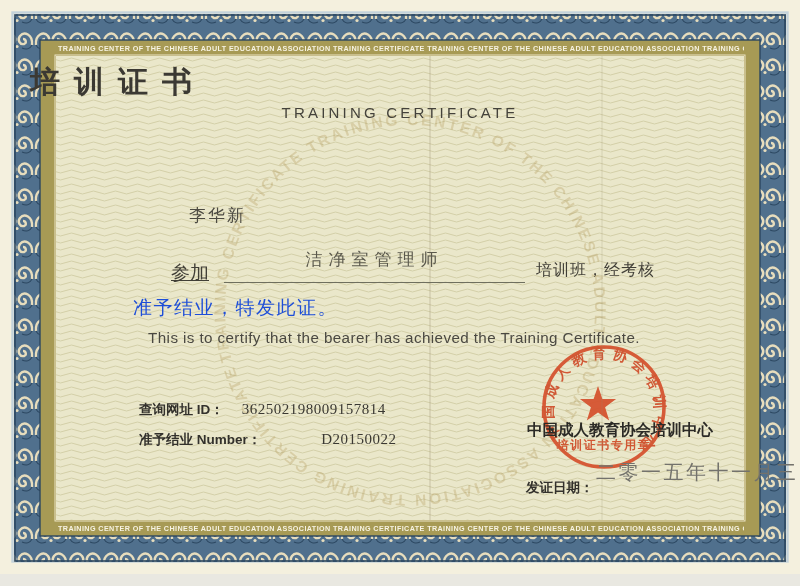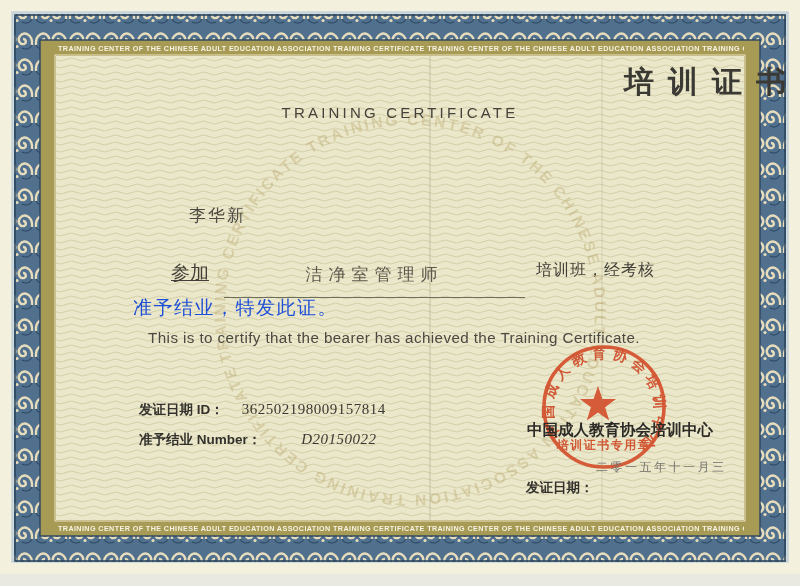--- a/index.html
+++ b/index.html
@@ -1,41 +1,41 @@
 <!DOCTYPE html>
 <html><head>
 <meta charset="utf-8">
 <style>
   html,body{margin:0;padding:0;background:#dddbd4;}
   .stage{position:relative;width:800px;height:586px;background:#e9e8e1;overflow:hidden;
          font-family:"Liberation Sans",sans-serif;}
   .deco{position:absolute;left:0;top:0;z-index:1;}
   .content{position:absolute;left:0;top:0;width:800px;height:586px;z-index:2;}
   .content>div{position:absolute;white-space:nowrap;}
-  .title-cn{left:0;right:0;top:62px;text-align:right;font-size:30px;font-weight:bold;
-            letter-spacing:14px;padding-left:18px;color:#3b3933;}
+  .title-cn{left:0;right:0;top:62px;text-align:left;font-size:30px;font-weight:bold;
+            letter-spacing:14px;padding-left:30px;color:#3b3933;}
   .title-en{left:0;right:0;top:104px;text-align:center;font-size:15px;font-weight:normal;
             letter-spacing:3.2px;color:#44423b;}
   .name{left:189px;top:204px;font-size:17px;color:#4c4a42;letter-spacing:2px;}
   .attend-prefix{left:171px;top:260px;font-size:19px;color:#413f37;text-decoration:underline;}
-  .course-line{left:224px;top:263px;width:301px;height:34px;border-bottom:1.2px solid #6f6f5e;
+  .course-line{left:224px;top:248px;width:301px;height:34px;border-bottom:1.2px solid #6f6f5e;
                text-align:center;font-size:17px;letter-spacing:6px;color:#5a584c;}
   .attend-suffix{left:536px;top:260px;font-size:16px;color:#413f37;letter-spacing:1px;font-family:Liberation Serif, serif;}
   .completion{left:133px;top:295px;font-size:19px;color:#1d4ed8;letter-spacing:1.5px;}
   .english{left:0;right:12px;top:329px;text-align:center;font-size:15.2px;font-weight:normal;
            color:#4a4841;letter-spacing:0.4px;}
   .field-row{left:139px;font-size:13.5px;font-weight:bold;color:#33312c;}
   .field-row .val{font-family:"Liberation Serif",serif;font-weight:normal;font-size:15px;
                   color:#3b3933;letter-spacing:0.5px;}
   .v-id{margin-left:18px;}
-  .v-num{margin-left:40px;font-style:italic;}
+  .v-num{margin-left:60px;}
   .org-line{left:514px;top:420px;width:212px;text-align:center;font-size:15.5px;
             font-weight:600;color:#2b2a26;}
   .date-label{left:526px;top:459px;font-size:13.5px;font-weight:bold;color:#33312c;margin-top:20px;}
-  .date-value{left:596px;top:459px;font-family:"Liberation Serif",serif;font-size:12px;
+  .date-value{left:596px;top:459px;font-family:"Liberation Serif",serif;font-size:20px;
               color:#73726c;letter-spacing:2.5px;}
   .crease{top:56px;height:464px;width:2px;}
   .crease-a{left:429px;background:rgba(150,140,110,0.20);}
   .crease-b{left:601px;background:rgba(150,140,110,0.12);}
 </style>
 </head>
 <body>
 
 <div class="stage">
 
@@ -113,21 +113,21 @@
     <div class="name">李华新</div>
 
     <div class="attend-prefix">参加</div>
     <div class="course-line">洁净室管理师</div>
     <div class="attend-suffix">培训班，经考核</div>
 
     <div class="completion">准予结业，特发此证。</div>
     <div class="english">This is to certify that the bearer has achieved the Training Certificate.</div>
 
     <div class="field-row" style="top:401px">
-      <span>发证日期 ID：</span><span class="val v-id">362502198009157814</span>
+      <span>查询网址 ID：</span><span class="val v-id">362502198009157814</span>
     </div>
     <div class="field-row" style="top:431px">
       <span>准予结业 Number：</span><span class="val v-num">D20150022</span>
     </div>
 
     <div class="org-line">中国成人教育协会培训中心</div>
 
     <div class="date-label">发证日期：</div>
     <div class="date-value">二零一五年十一月三</div>
   </div>

